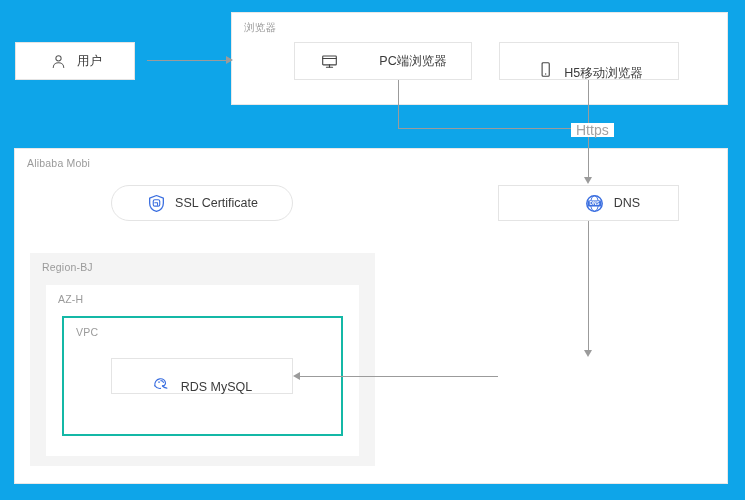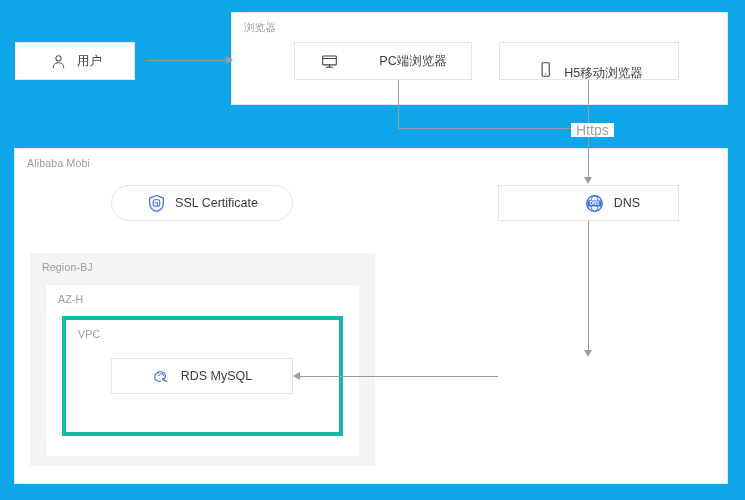--- a/index.html
+++ b/index.html
@@ -50,21 +50,21 @@
     border: none;
   }
   .grp-az {
     left: 46px; top: 285px; width: 313px; height: 171px;
     background: #ffffff;
     border: none;
   }
   .grp-vpc {
     left: 62px; top: 316px; width: 281px; height: 120px;
     background: #ffffff;
-    border: 4px solid #14b8a6;
+    border: 2px solid #14b8a6;
   }
 
   
   .node {
     position: absolute;
     box-sizing: border-box;
     background: #ffffff;
     border: 1px solid #e4e4e4;
     display: flex;
     align-items: center;
@@ -82,21 +82,21 @@
     width: 20px;
     height: 20px;
     flex: none;
   }
 
   .n-user    { left: 15px;  top: 42px;  width: 120px; height: 38px; }
   .n-pc      { left: 294px; top: 42px;  width: 178px; height: 38px; gap: 40px; }
   .n-h5      { left: 499px; top: 42px;  width: 180px; height: 38px; align-items: flex-end; }
   .n-ssl     { left: 111px; top: 185px; width: 182px; height: 36px; border-radius: 18px; }
   .n-dns     { left: 498px; top: 185px; width: 181px; height: 36px; padding-left: 48px; }
-  .n-rds     { left: 111px; top: 358px; width: 182px; height: 36px; }
+  .n-rds     { left: 111px; top: 358px; width: 182px; height: 36px; align-items: flex-end; }
   .n-mobi    { left: 498px; top: 358px; width: 181px; height: 36px; }
 
   
   .conn {
     position: absolute;
     background: #9b9b9b;
   }
   .conn-h { height: 1px; }
   .conn-v { width: 1px; }
 

